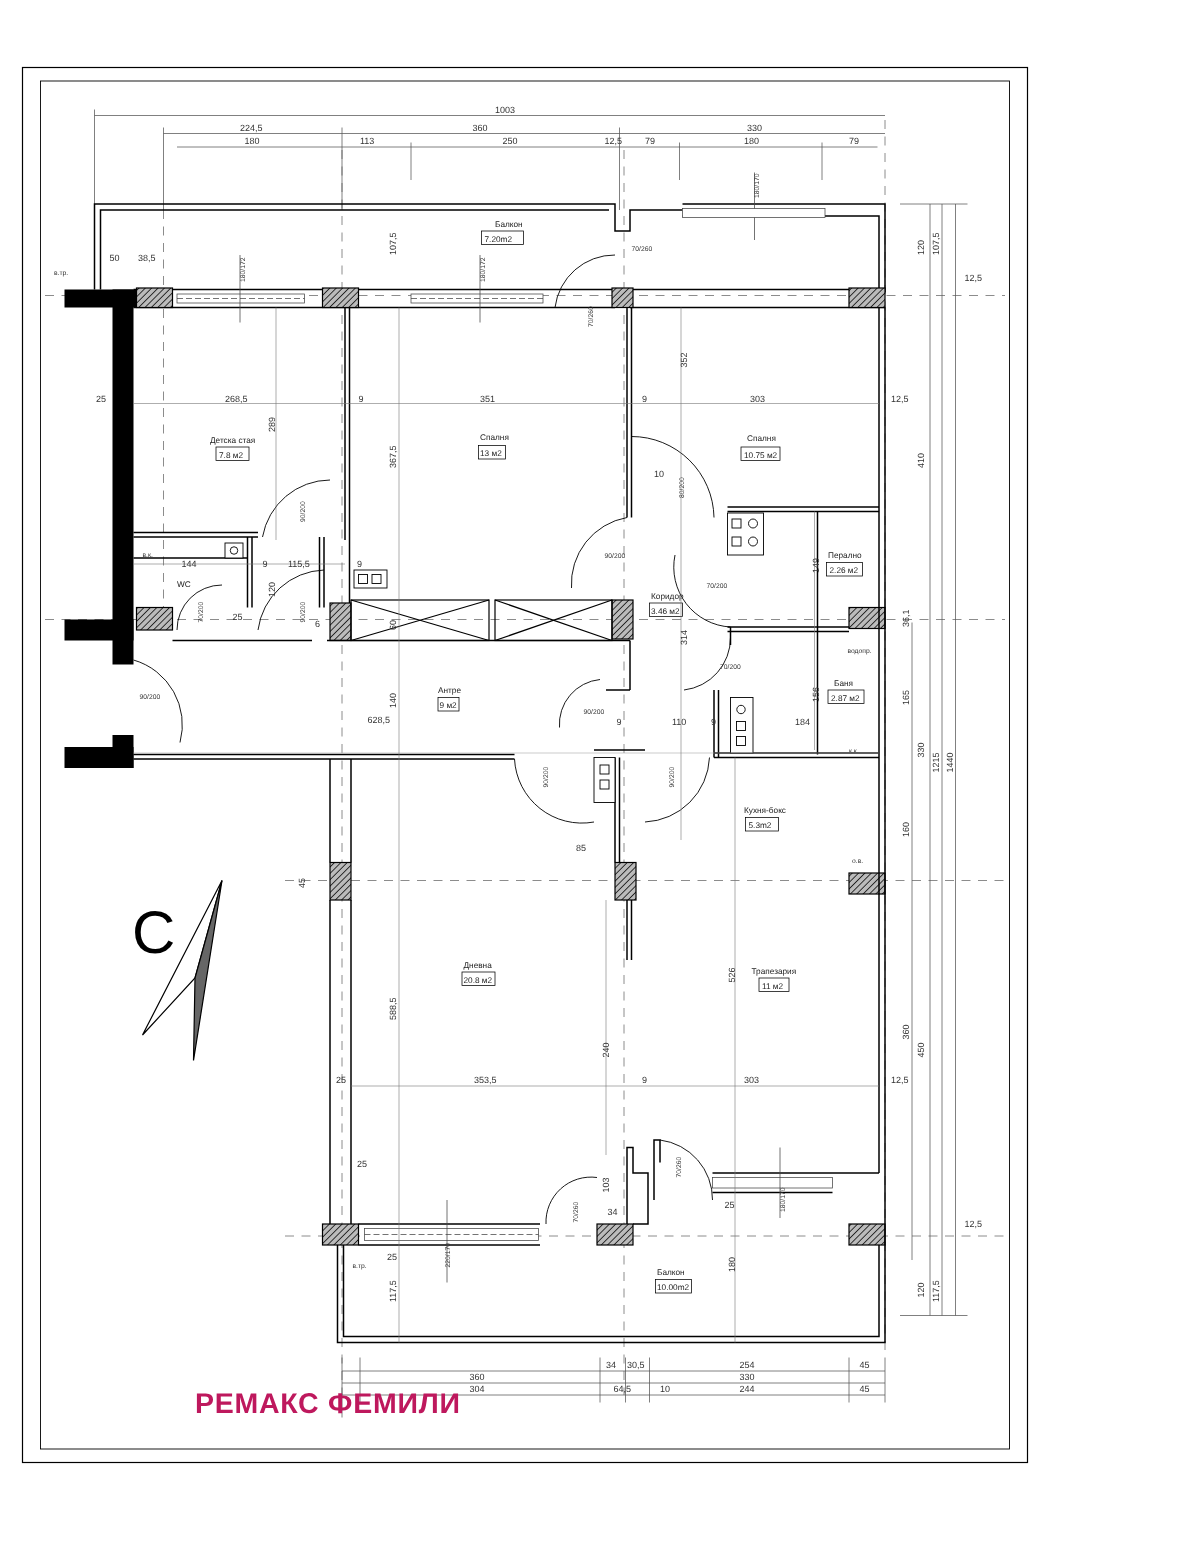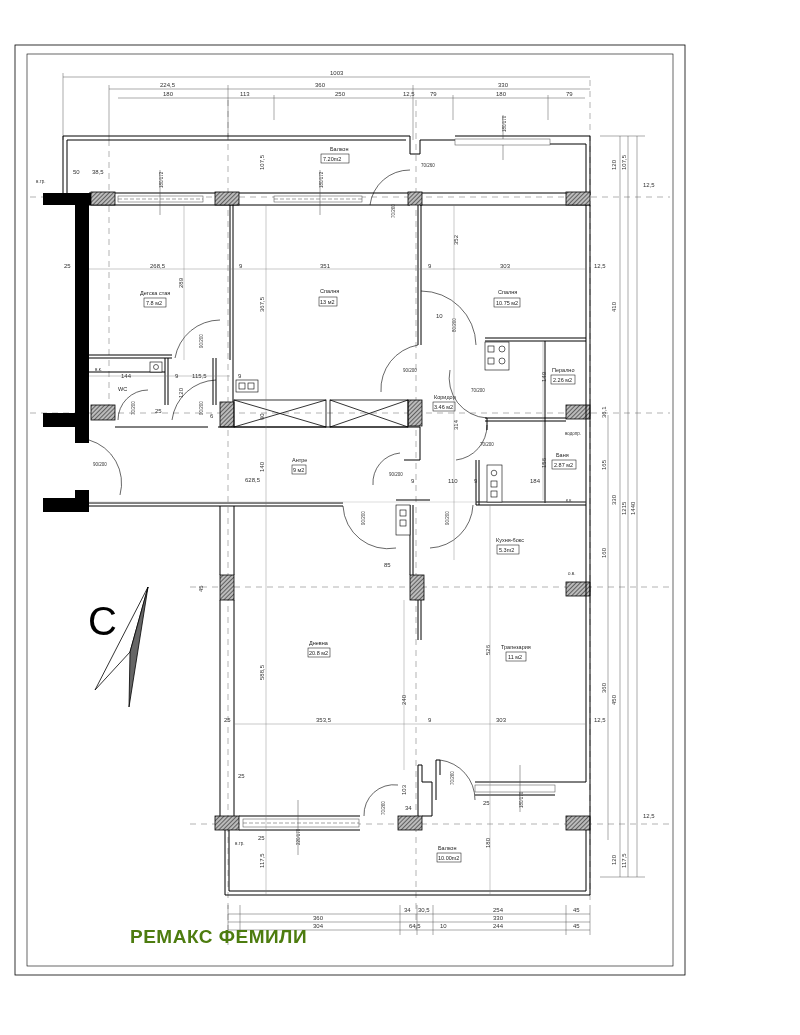--- a/index.html
+++ b/index.html
@@ -4,21 +4,21 @@
 <style>
   html, body { margin:0; padding:0; background:#ffffff; }
   body { width:800px; height:1035px; position:relative; overflow:hidden; font-family:"Liberation Sans", sans-serif; }
   #plan { position:absolute; left:0; top:0; width:800px; height:1035px; }
   .dim { font-size:6px; fill:#333; font-family:"Liberation Sans", sans-serif; }
   .dimv { font-size:6px; fill:#333; font-family:"Liberation Sans", sans-serif; }
   .room-name { font-size:5.5px; fill:#222; font-family:"Liberation Sans", sans-serif; }
   .room-area { font-size:5.5px; fill:#222; font-family:"Liberation Sans", sans-serif; }
   .note { font-size:4.5px; fill:#333; font-family:"Liberation Sans", sans-serif; }
   .compass-letter { font-size:40px; fill:#000; font-family:"Liberation Sans", sans-serif; }
-  .watermark { position:absolute; left:130px; top:926px; font-size:19px; font-weight:bold; color:#4d7c0f; letter-spacing:0.5px; font-family:"Liberation Sans", sans-serif; }
+  .watermark { position:absolute; left:130px; top:926px; font-size:19px; font-weight:bold; color:#be185d; letter-spacing:0.5px; font-family:"Liberation Sans", sans-serif; }
 </style>
 </head>
 <body>
 
 <svg id="plan" viewBox="0 0 800 1035" xmlns="http://www.w3.org/2000/svg">
   <defs>
     <pattern id="hatch" patternUnits="userSpaceOnUse" width="3" height="3" patternTransform="rotate(45)">
       <rect width="3" height="3" fill="#bbb"></rect>
       <line x1="0" y1="0" x2="0" y2="3" stroke="#222" stroke-width="1.2"></line>
     </pattern>

